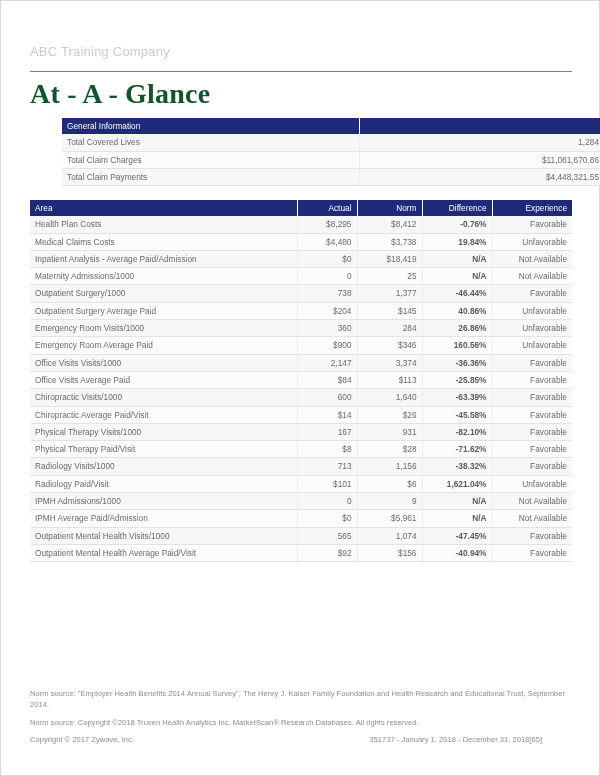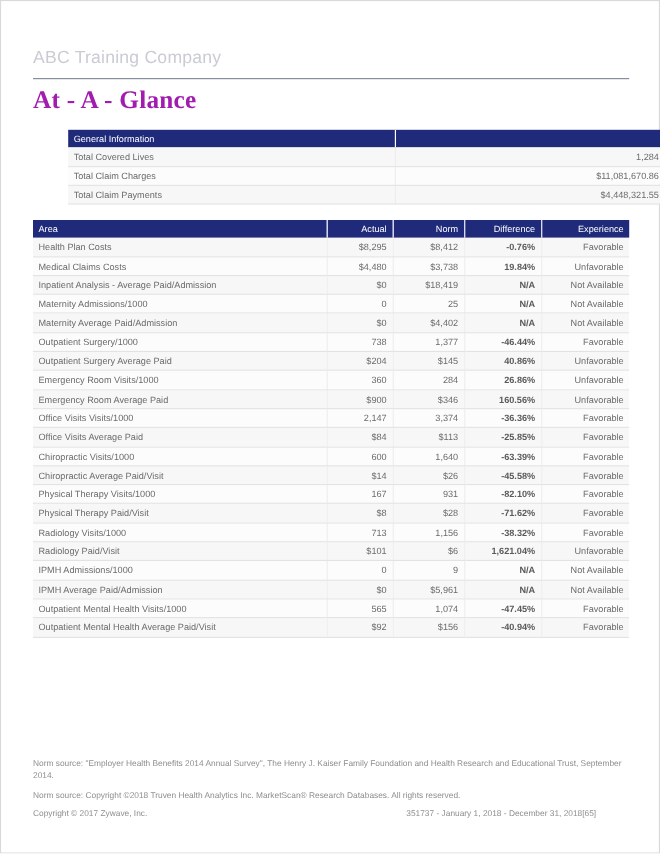--- a/index.html
+++ b/index.html
@@ -25,39 +25,39 @@
     position: absolute;
     left: 29px; top: 0;
     width: 542px;
     height: 776px;
   }
 
   
   .company-name {
     position: absolute;
     left: 0; top: 43px;
-    font-size: 16px;
+    font-size: 13px;
     letter-spacing: 0.2px;
     color: #c9ccd4;
     font-weight: 400;
     white-space: nowrap;
   }
   .rule {
     position: absolute;
     left: 0; top: 70px;
     width: 542px; height: 0;
     border-top: 1.5px solid #7c8296;
   }
   .page-title {
     position: absolute;
     left: 0; top: 77px;
     font-family: "Liberation Serif", serif;
     font-weight: bold;
-    font-size: 23px;
-    color: #a21caf;
+    font-size: 28px;
+    color: #14532d;
     letter-spacing: 0.2px;
     white-space: nowrap;
   }
 
   
   table {
     border-collapse: collapse;
     width: 542px;
     table-layout: fixed;
   }
@@ -201,27 +201,20 @@
               <td class="c-exp num">Not Available</td>
             </tr>
             <tr>
               <td class="c-area">Maternity Admissions/1000</td>
               <td class="c-actual num">0</td>
               <td class="c-norm num">25</td>
               <td class="c-diff diff">N/A</td>
               <td class="c-exp num">Not Available</td>
             </tr>
             <tr>
-              <td class="c-area">Maternity Average Paid/Admission</td>
-              <td class="c-actual num">$0</td>
-              <td class="c-norm num">$4,402</td>
-              <td class="c-diff diff">N/A</td>
-              <td class="c-exp num">Not Available</td>
-            </tr>
-            <tr>
               <td class="c-area">Outpatient Surgery/1000</td>
               <td class="c-actual num">738</td>
               <td class="c-norm num">1,377</td>
               <td class="c-diff diff">-46.44%</td>
               <td class="c-exp num">Favorable</td>
             </tr>
             <tr>
               <td class="c-area">Outpatient Surgery Average Paid</td>
               <td class="c-actual num">$204</td>
               <td class="c-norm num">$145</td>

